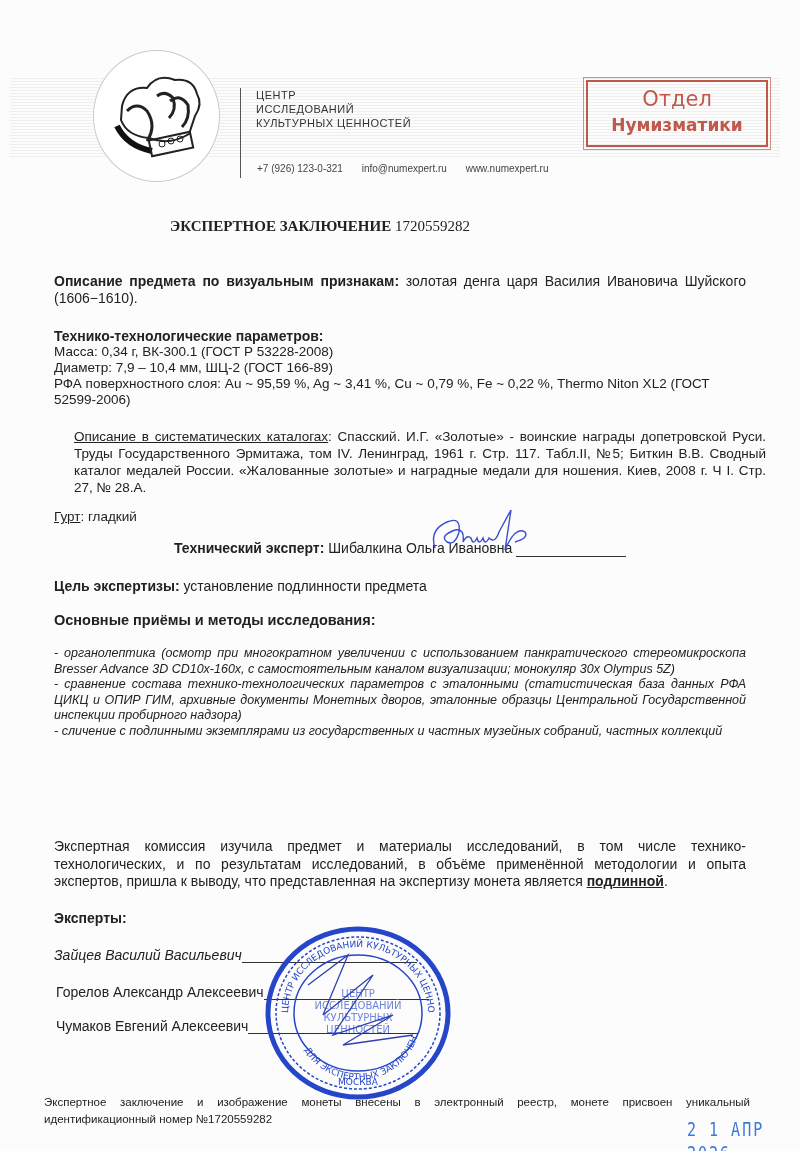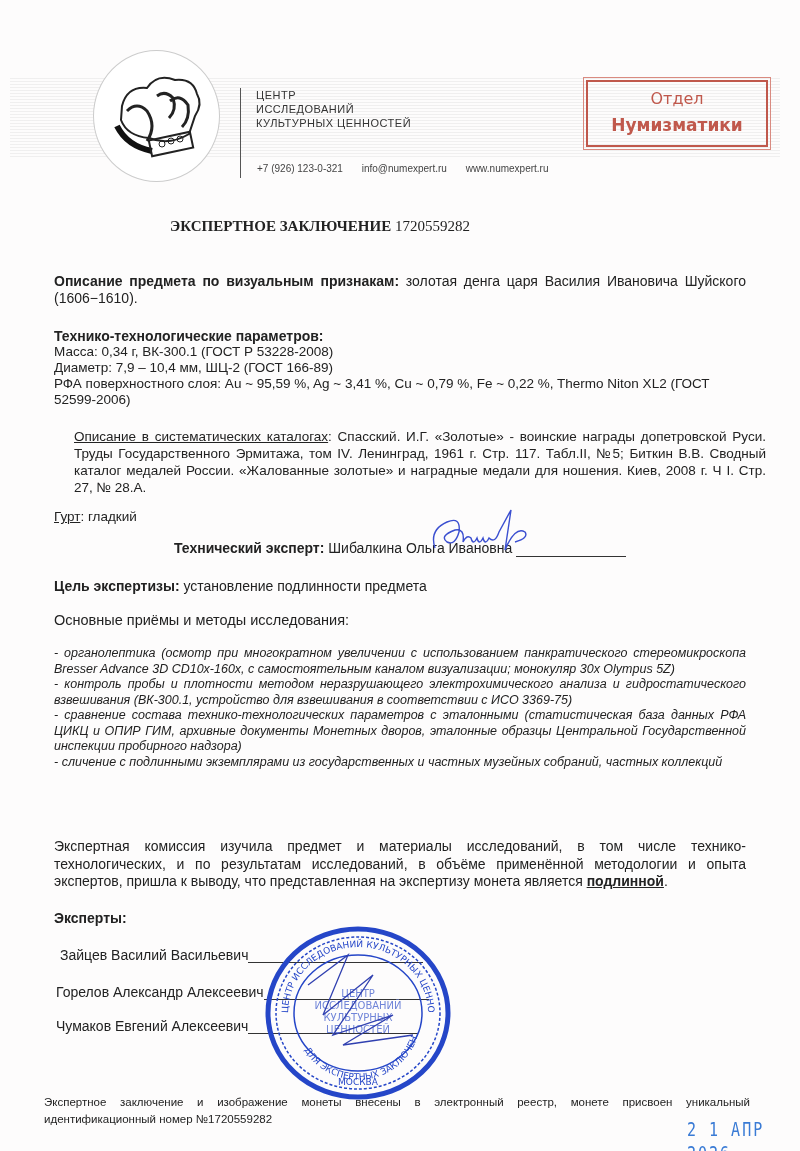--- a/index.html
+++ b/index.html
@@ -18,21 +18,21 @@
   .logo-circle svg { position: absolute; left: 8px; top: 15px; }
   .org-block { position: absolute; left: 240px; top: 88px; border-left: 1px solid #555; padding-left: 15px; height: 90px; }
   .org-line { font-size: 11px; letter-spacing: 0.5px; color: #333; line-height: 14px; }
   .contacts { position: absolute; left: 257px; top: 163px; font-size: 10px; color: #444; }
   .contacts span { margin-right: 16px; }
   .dept-stamp {
     position: absolute; left: 586px; top: 80px; width: 178px; height: 63px; border: 2px solid #c0584c;
     outline: 1px solid #d98a80; outline-offset: 2px; color: #c0584c; text-align: center;
     font-family: "DejaVu Sans", sans-serif;
   }
-  .dept-stamp .l1 { font-size: 16px; line-height: 26px; margin-top: 4px; }
+  .dept-stamp .l1 { font-size: 21px; line-height: 26px; margin-top: 4px; }
   .dept-stamp .l2 { font-size: 17px; line-height: 26px; font-weight: bold; }
   .title { position: absolute; left: 0; width: 640px; top: 218px; text-align: center; font-family: "Liberation Serif", serif; font-size: 15px; }
   .title b { font-weight: bold; }
   .content { position: absolute; left: 54px; width: 692px; font-size: 14px; line-height: 17px; }
   .justify { text-align: justify; }
   .u { text-decoration: underline; }
   .methods { font-style: italic; font-size: 12.5px; line-height: 15.5px; text-align: justify; }
   .expert-row { position: absolute; font-size: 14px; }
   .sign-line { display: inline-block; border-bottom: 1px solid #333; vertical-align: bottom; }
   .stamp { position: absolute; left: 258px; top: 925px; width: 200px; height: 175px; }
@@ -102,36 +102,35 @@
   <b>Технический эксперт:</b><span> Шибалкина Ольга Ивановна </span><span class="sign-line" style="width:110px;"></span>
 </div>
 <svg style="position:absolute; left:425px; top:508px;" width="120" height="50" viewBox="0 0 120 50">
   <path d="M10 40 q-6 -18 12 -26 q14 -6 12 10 q-4 14 -12 10 q-8 -6 8 -12 q10 -2 8 12 q4 -8 8 -4 q2 8 6 0 q2 8 6 0 q2 8 6 0 q6 6 10 -6 l12 -22 l-6 40 q10 -24 20 -18 q4 6 -10 10" fill="none" stroke="#3b4fd0" stroke-width="1.4"></path>
 </svg>
 
 <div class="content" style="top:578px;">
   <b>Цель экспертизы:</b><span> установление подлинности предмета</span>
 </div>
 
-<div class="content" style="top:612px; font-weight:normal; font-size:14.5px;">Основные приёмы и методы исследования:</div>
+<div class="content" style="top:612px; font-weight:bold; font-size:14.5px;">Основные приёмы и методы исследования:</div>
 
 <div class="content methods" style="top:646px;">
   <div>- органолептика (осмотр при многократном увеличении с использованием панкратического стереомикроскопа Bresser Advance 3D CD10x-160x, с самостоятельным каналом визуализации; монокуляр 30x Olympus 5Z)</div>
-  <div>- контроль пробы и плотности методом неразрушающего электрохимического анализа и гидростатического взвешивания (ВК-300.1, устройство для взвешивания в соответствии с ИСО 3369-75)</div>
   <div>- сравнение состава технико-технологических параметров с эталонными (статистическая база данных РФА ЦИКЦ и ОПИР ГИМ, архивные документы Монетных дворов, эталонные образцы Центральной Государственной инспекции пробирного надзора)</div>
   <div>- сличение с подлинными экземплярами из государственных и частных музейных собраний, частных коллекций</div>
 </div>
 
 <div class="content justify" style="top:838px; font-size:14px; line-height:17.5px;">
   <span>Экспертная комиссия изучила предмет и материалы исследований, в том числе технико-технологических, и по результатам исследований, в объёме применённой методологии и опыта экспертов, пришла к выводу, что представленная на экспертизу монета является </span><b class="u">подлинной</b><span>.</span>
 </div>
 
 <div class="content" style="top:910px; font-weight:bold;">Эксперты:</div>
 
-<div class="expert-row" style="left:60px; top:947px;">
+<div class="expert-row" style="left:54px; top:947px;font-style:italic;">
   <span>Зайцев Василий Васильевич</span><span class="sign-line" style="width:175px;"></span>
 </div>
 <div class="expert-row" style="left:56px; top:984px;">
   <span>Горелов Александр Алексеевич</span><span class="sign-line" style="width:165px;"></span>
 </div>
 <div class="expert-row" style="left:56px; top:1018px;">
   <span>Чумаков Евгений Алексеевич</span><span class="sign-line" style="width:170px;"></span>
 </div>
 
 <svg class="stamp" viewBox="0 0 200 175">

